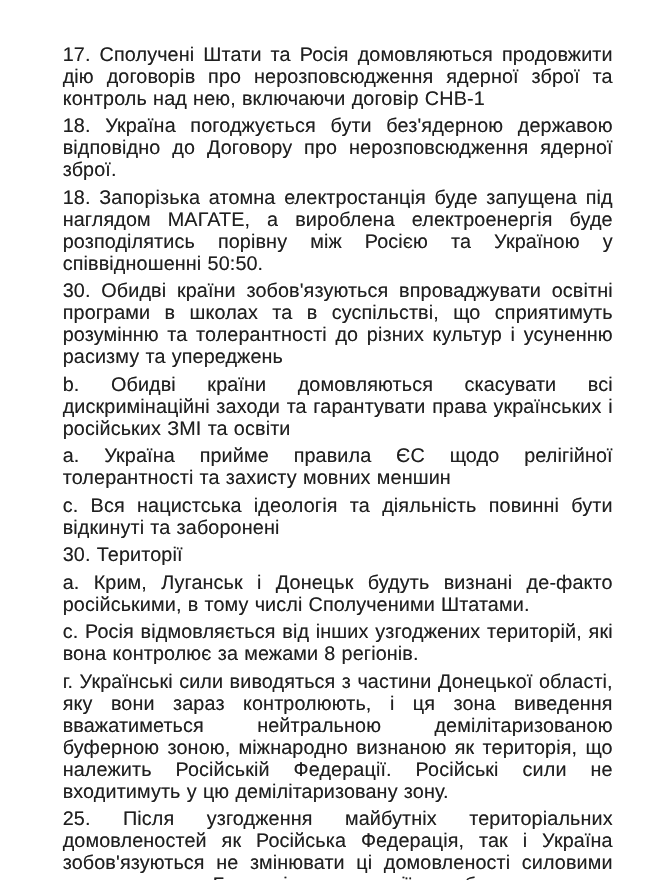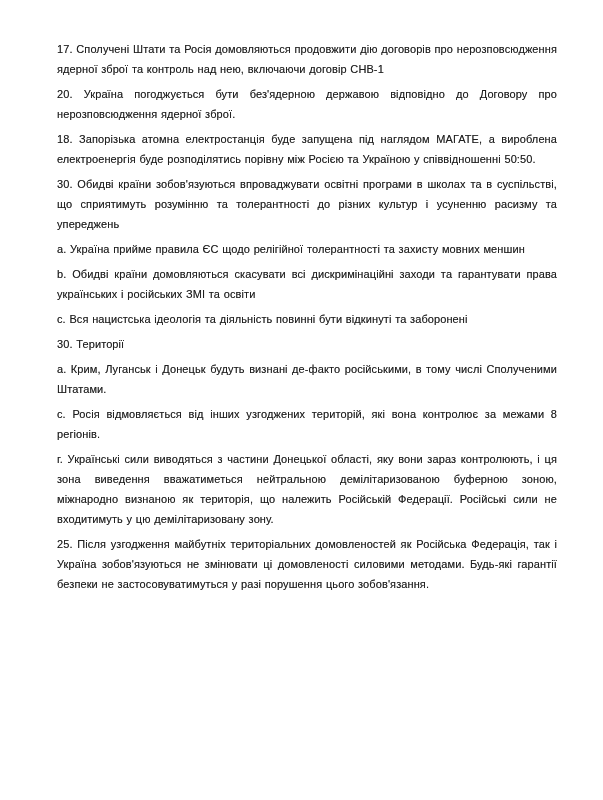--- a/index.html
+++ b/index.html
@@ -16,41 +16,41 @@
     font-family: "Liberation Sans", sans-serif;
   }
   .doc-content {
     position: absolute;
     left: 57px;
     top: 39px;
     width: 500px;
   }
   .doc-content p {
     margin: 0 0 5px 0;
-    font-size: 11px;
+    font-size: 18px;
     line-height: 20px;
     color: #1f1f1f;
     text-align: justify;
     letter-spacing: 0.1px;
     word-spacing: 0.5px;
     
     text-shadow: 0 0 0.45px rgba(40,40,40,0.55);
   }
 </style>
 </head>
 <body>
 
 <div class="page">
   <div class="doc-content">
     <p>17. Сполучені Штати та Росія домовляються продовжити дію договорів про нерозповсюдження ядерної зброї та контроль над нею, включаючи договір СНВ-1</p>
-    <p>20. Україна погоджується бути без'ядерною державою відповідно до Договору про нерозповсюдження ядерної зброї.</p>
+    <p>18. Україна погоджується бути без'ядерною державою відповідно до Договору про нерозповсюдження ядерної зброї.</p>
     <p>18. Запорізька атомна електростанція буде запущена під наглядом МАГАТЕ, а вироблена електроенергія буде розподілятись порівну між Росією та Україною у співвідношенні 50:50.</p>
     <p>30. Обидві країни зобов'язуються впроваджувати освітні програми в школах та в суспільстві, що сприятимуть розумінню та толерантності до різних культур і усуненню расизму та упереджень</p>
+    <p>b. Обидві країни домовляються скасувати всі дискримінаційні заходи та гарантувати права українських і російських ЗМІ та освіти</p>
     <p>a. Україна прийме правила ЄС щодо релігійної толерантності та захисту мовних меншин</p>
-    <p>b. Обидві країни домовляються скасувати всі дискримінаційні заходи та гарантувати права українських і російських ЗМІ та освіти</p>
     <p>c. Вся нацистська ідеологія та діяльність повинні бути відкинуті та заборонені</p>
     <p>30. Території</p>
     <p>a. Крим, Луганськ і Донецьк будуть визнані де-факто російськими, в тому числі Сполученими Штатами.</p>
     <p>c. Росія відмовляється від інших узгоджених територій, які вона контролює за межами 8 регіонів.</p>
     <p>г. Українські сили виводяться з частини Донецької області, яку вони зараз контролюють, і ця зона виведення вважатиметься нейтральною демілітаризованою буферною зоною, міжнародно визнаною як територія, що належить Російській Федерації. Російські сили не входитимуть у цю демілітаризовану зону.</p>
     <p>25. Після узгодження майбутніх територіальних домовленостей як Російська Федерація, так і Україна зобов'язуються не змінювати ці домовленості силовими методами. Будь-які гарантії безпеки не застосовуватимуться у разі порушення цього зобов'язання.</p>
   </div>
 </div>
 
 </body></html>

